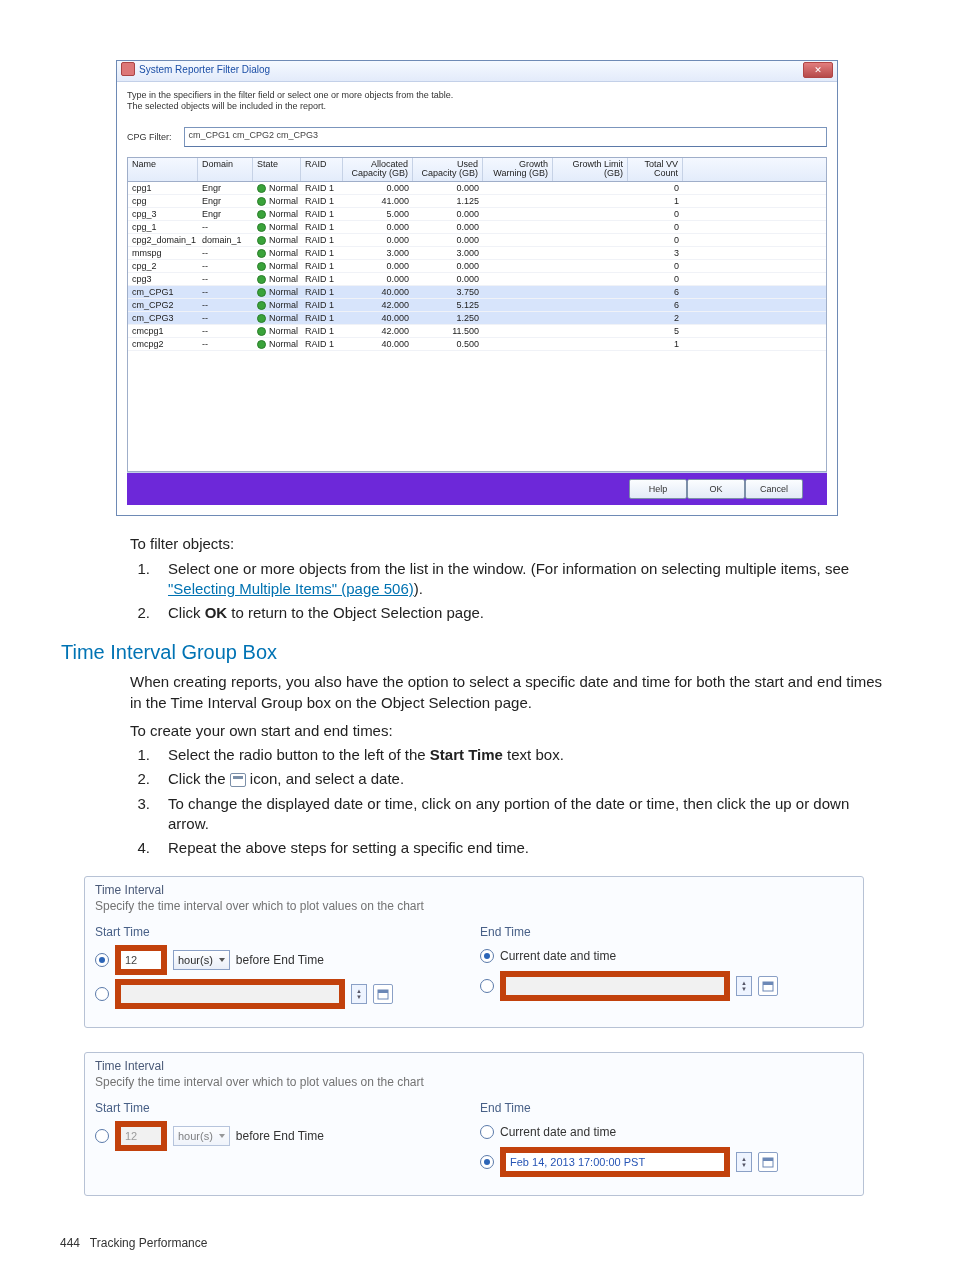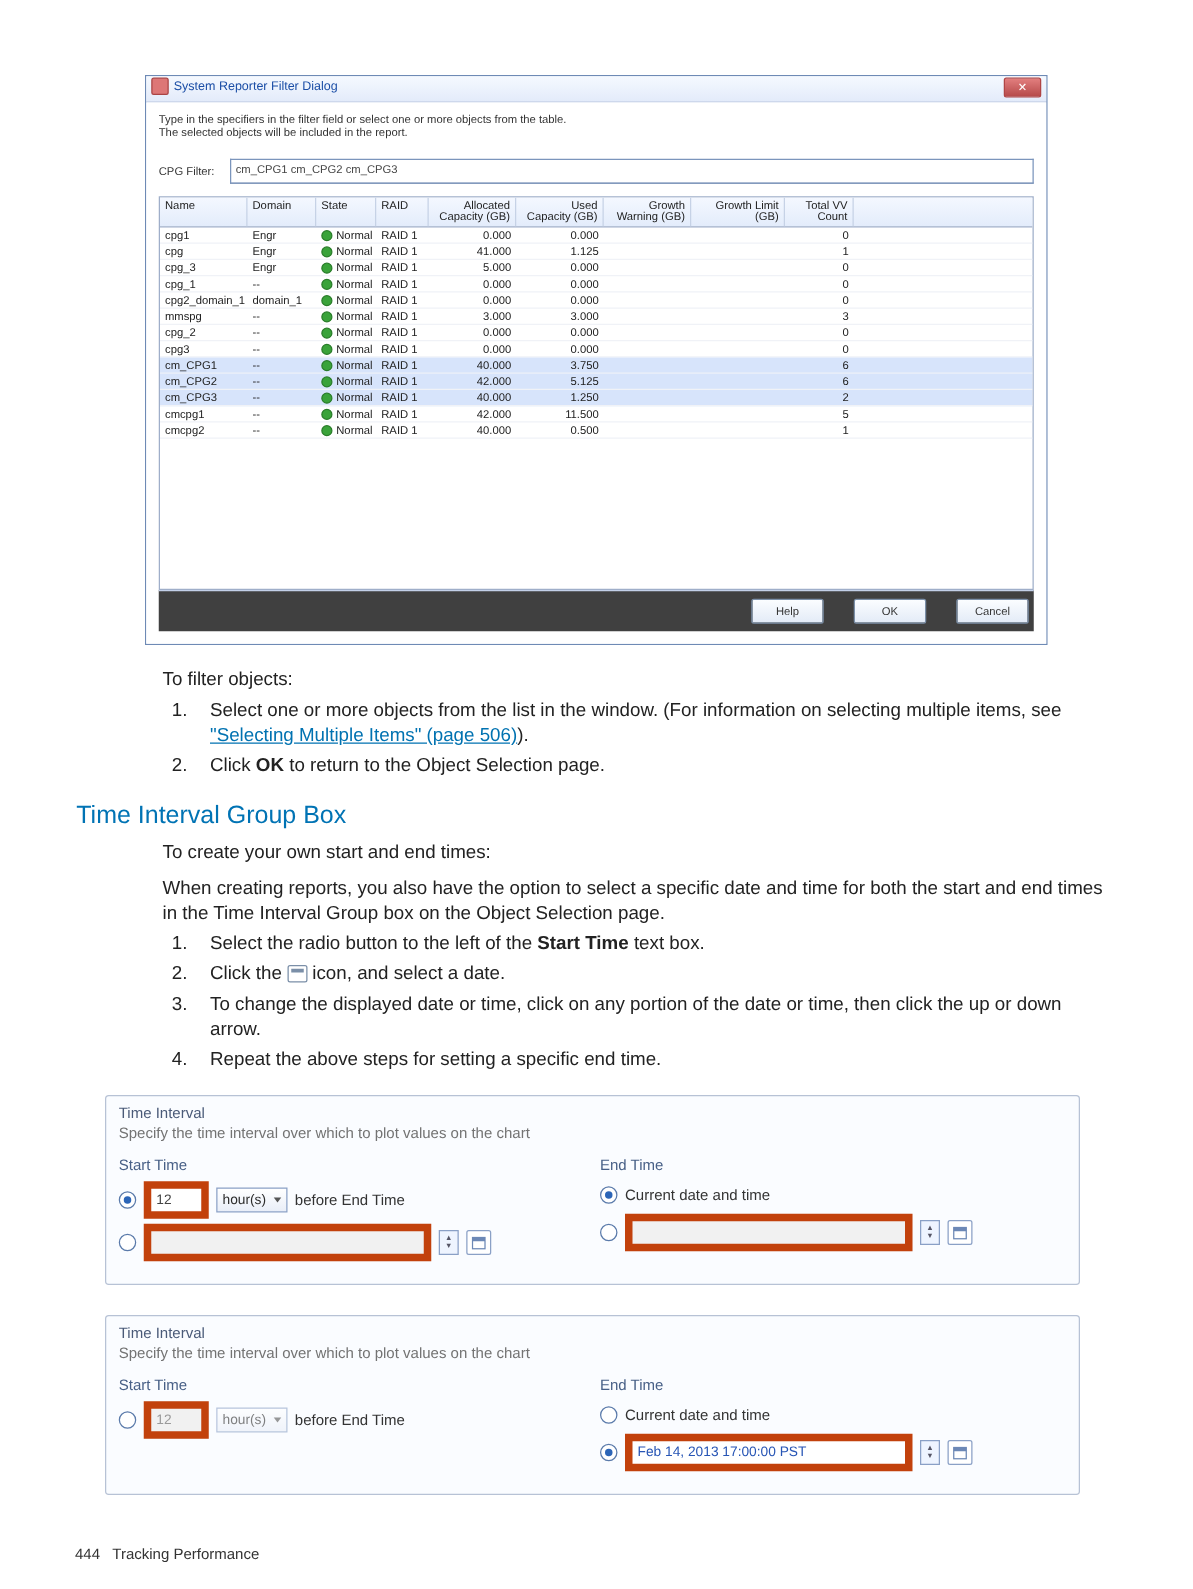--- a/index.html
+++ b/index.html
@@ -63,22 +63,22 @@
     padding:2px 4px;border-right:1px solid #c6d2e6;white-space:pre-line;line-height:1.1;
   }
   .trow > div { padding:1px 4px;white-space:nowrap;overflow:hidden;text-overflow:clip; }
   .trow { border-bottom:1px solid #f0f2f7; }
   .trow.sel { background:#d7e4fb; }
   .num { text-align:right; }
   .state-cell { display:flex;align-items:center;gap:3px; }
   .dot { width:7px;height:7px;border-radius:50%;background:#3aa33a;border:1px solid #2a7d2a;flex:none;}
   .table-space { height:120px; }
   .dialog-buttons {
-    display:flex;justify-content:flex-end;gap:24px;
-    border-top:1px solid #c3d0e8;padding:6px 4px;background:#404040;
+    display:flex;justify-content:flex-end;gap:0;
+    border-top:1px solid #c3d0e8;padding:6px 24px;background:#6d28d9;
   }
   .dialog-buttons .btn {
     min-width:56px;height:18px;border:1px solid #7b8fa8;border-radius:2px;
     background:linear-gradient(#fbfdff,#e3ebf7);font-size:9px;text-align:center;line-height:18px;
   }
   
   .body-text { font-size:15px;line-height:1.35;color:#222;margin-left:70px;margin-right:10px; }
   .leadin { margin:8px 0 4px 0; }
   .ol { list-style:none;padding:0;margin:0; }
   .ol > li { display:flex;gap:18px;margin:4px 0;}
@@ -351,22 +351,22 @@
         <li>
           <span class="n">2.</span>
           <span class="t">Click <span class="bold">OK</span> to return to the Object Selection page.</span>
         </li>
       </ol>
   </div>
 
   <h2 class="section">Time Interval Group Box</h2>
 
   <div class="body-text">
+    <div class="leadin">When creating reports, you also have the option to select a specific date and time for both the start and end times in the Time Interval Group box on the Object Selection page.</div>
     <div class="leadin">To create your own start and end times:</div>
-    <div class="leadin">When creating reports, you also have the option to select a specific date and time for both the start and end times in the Time Interval Group box on the Object Selection page.</div>
     <ol class="ol" id="ti-steps">
         <li>
           <span class="n">1.</span>
           <span class="t">Select the radio button to the left of the <span class="bold">Start Time</span> text box.</span>
         </li>
         <li>
           <span class="n">2.</span>
           <span class="t">Click the <span class="icon-inline"></span> icon, and select a date.</span>
         </li>
         <li>

